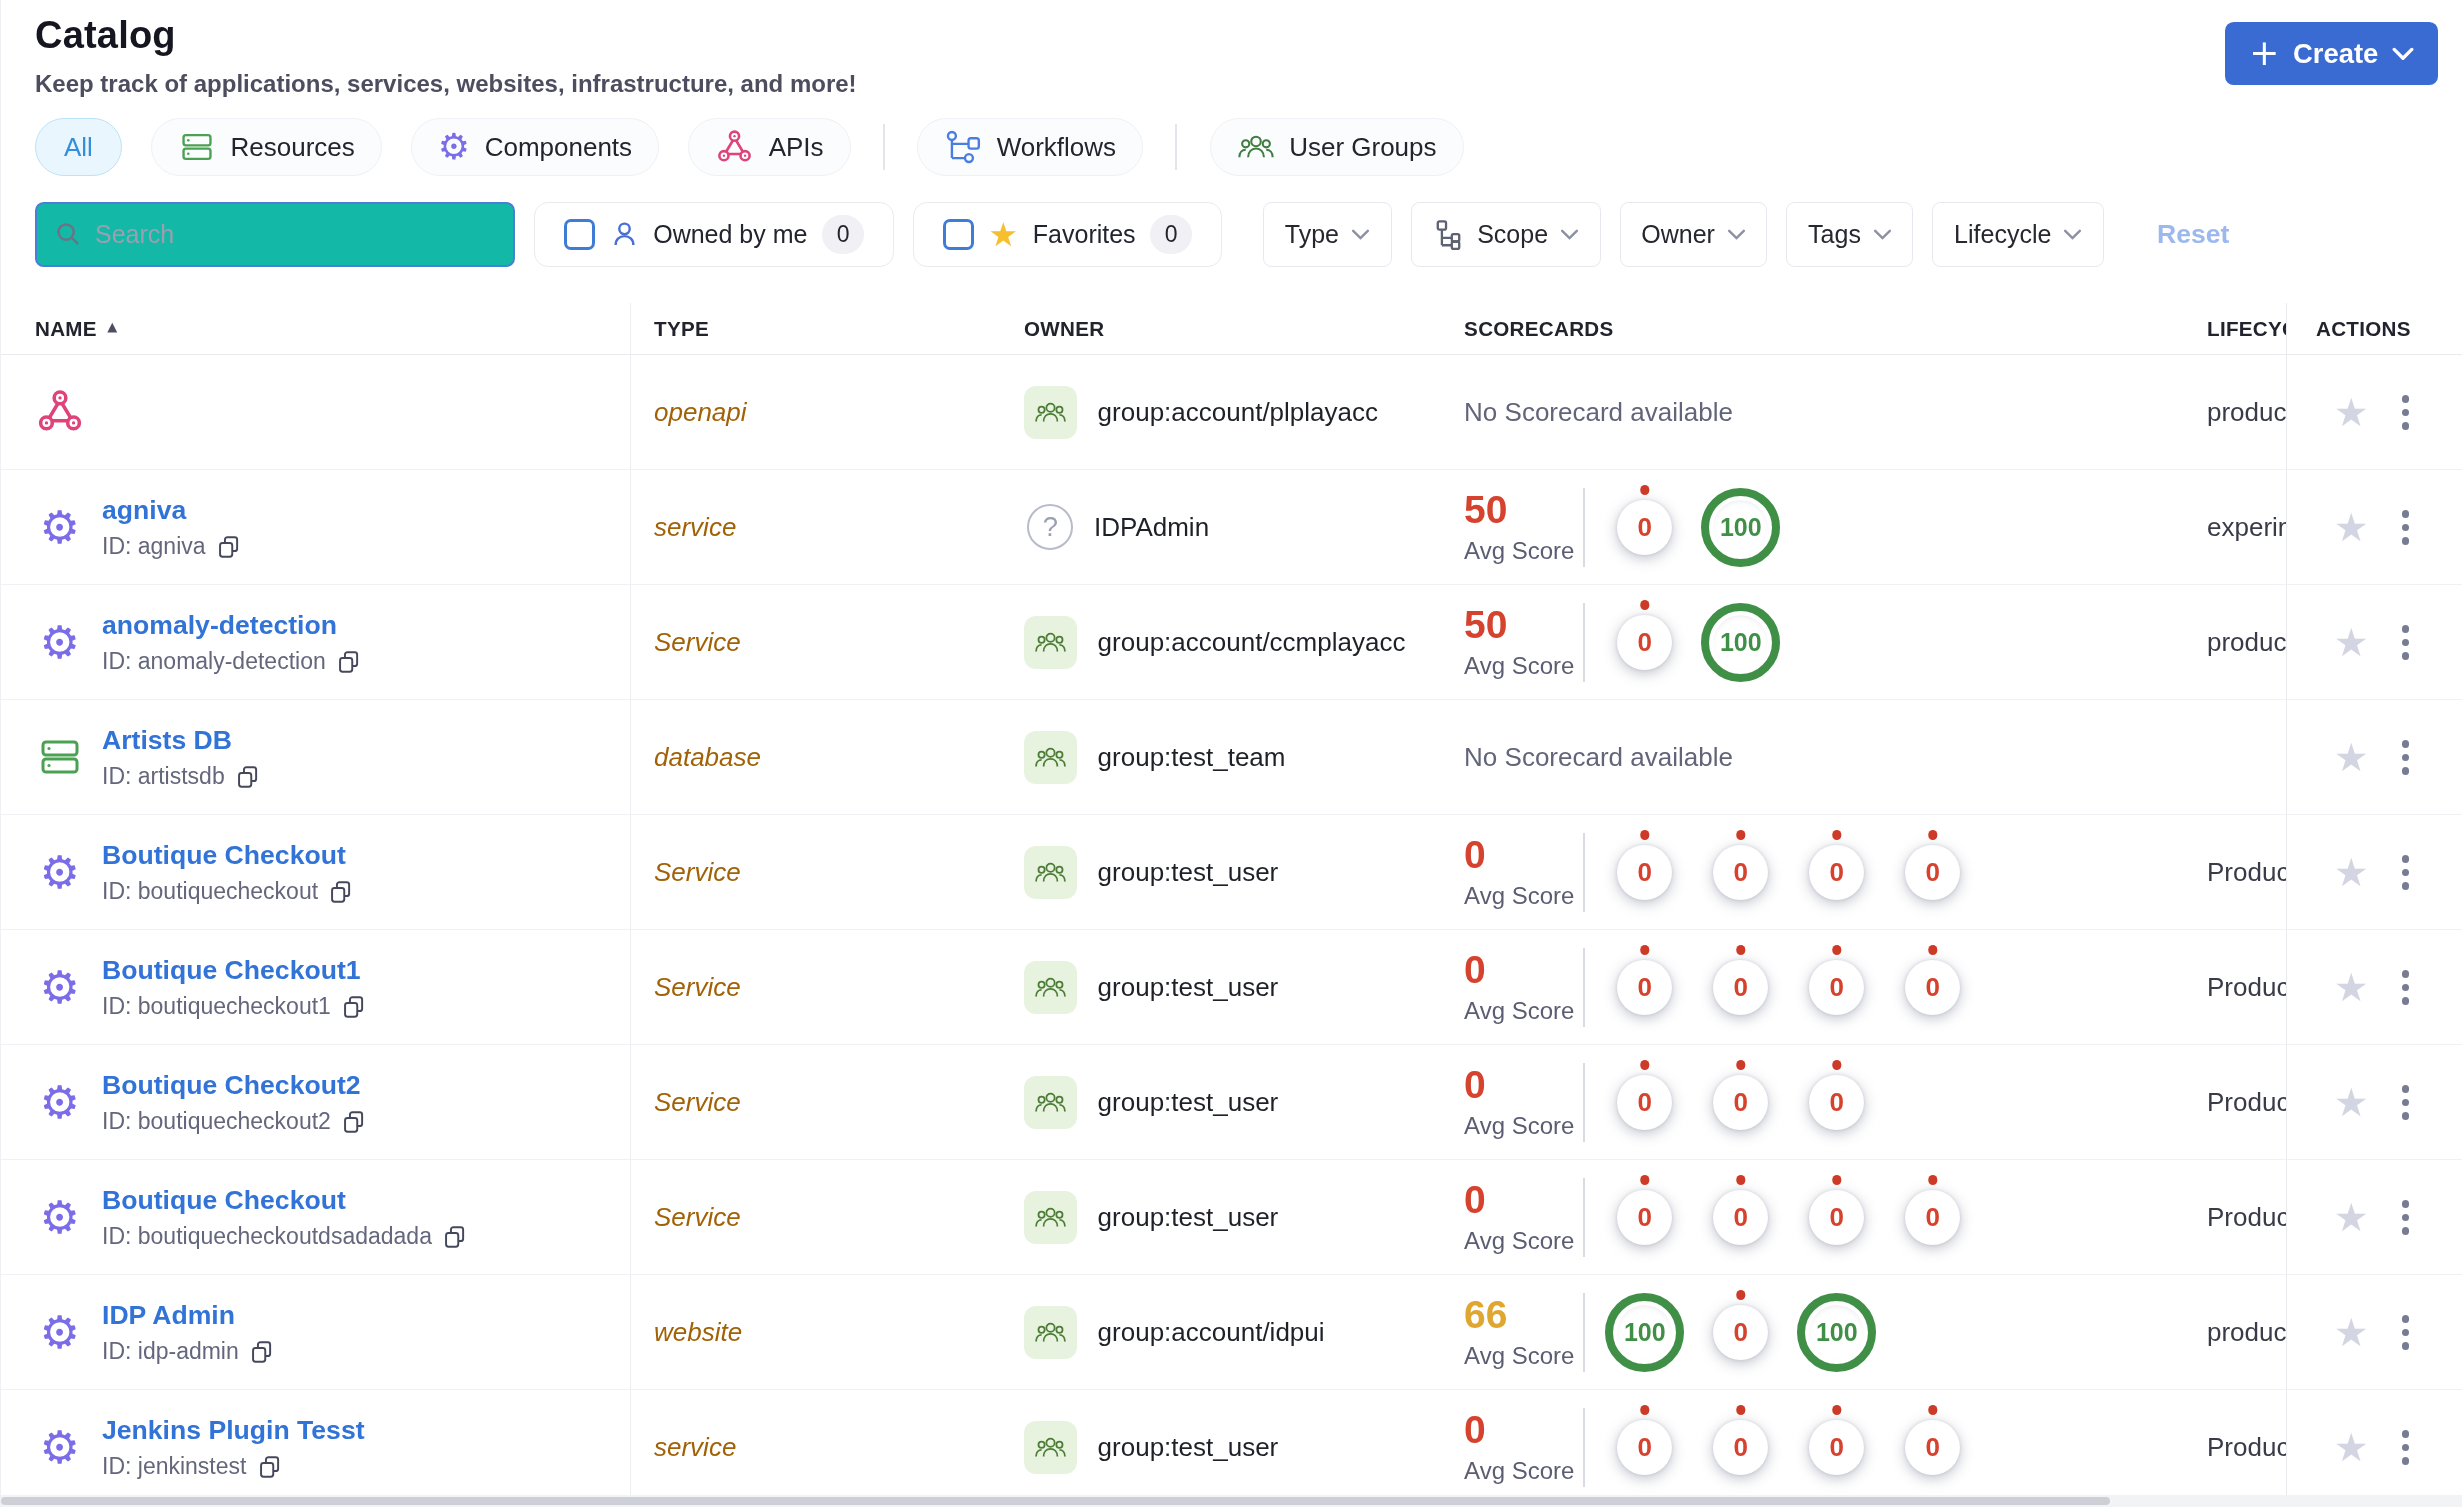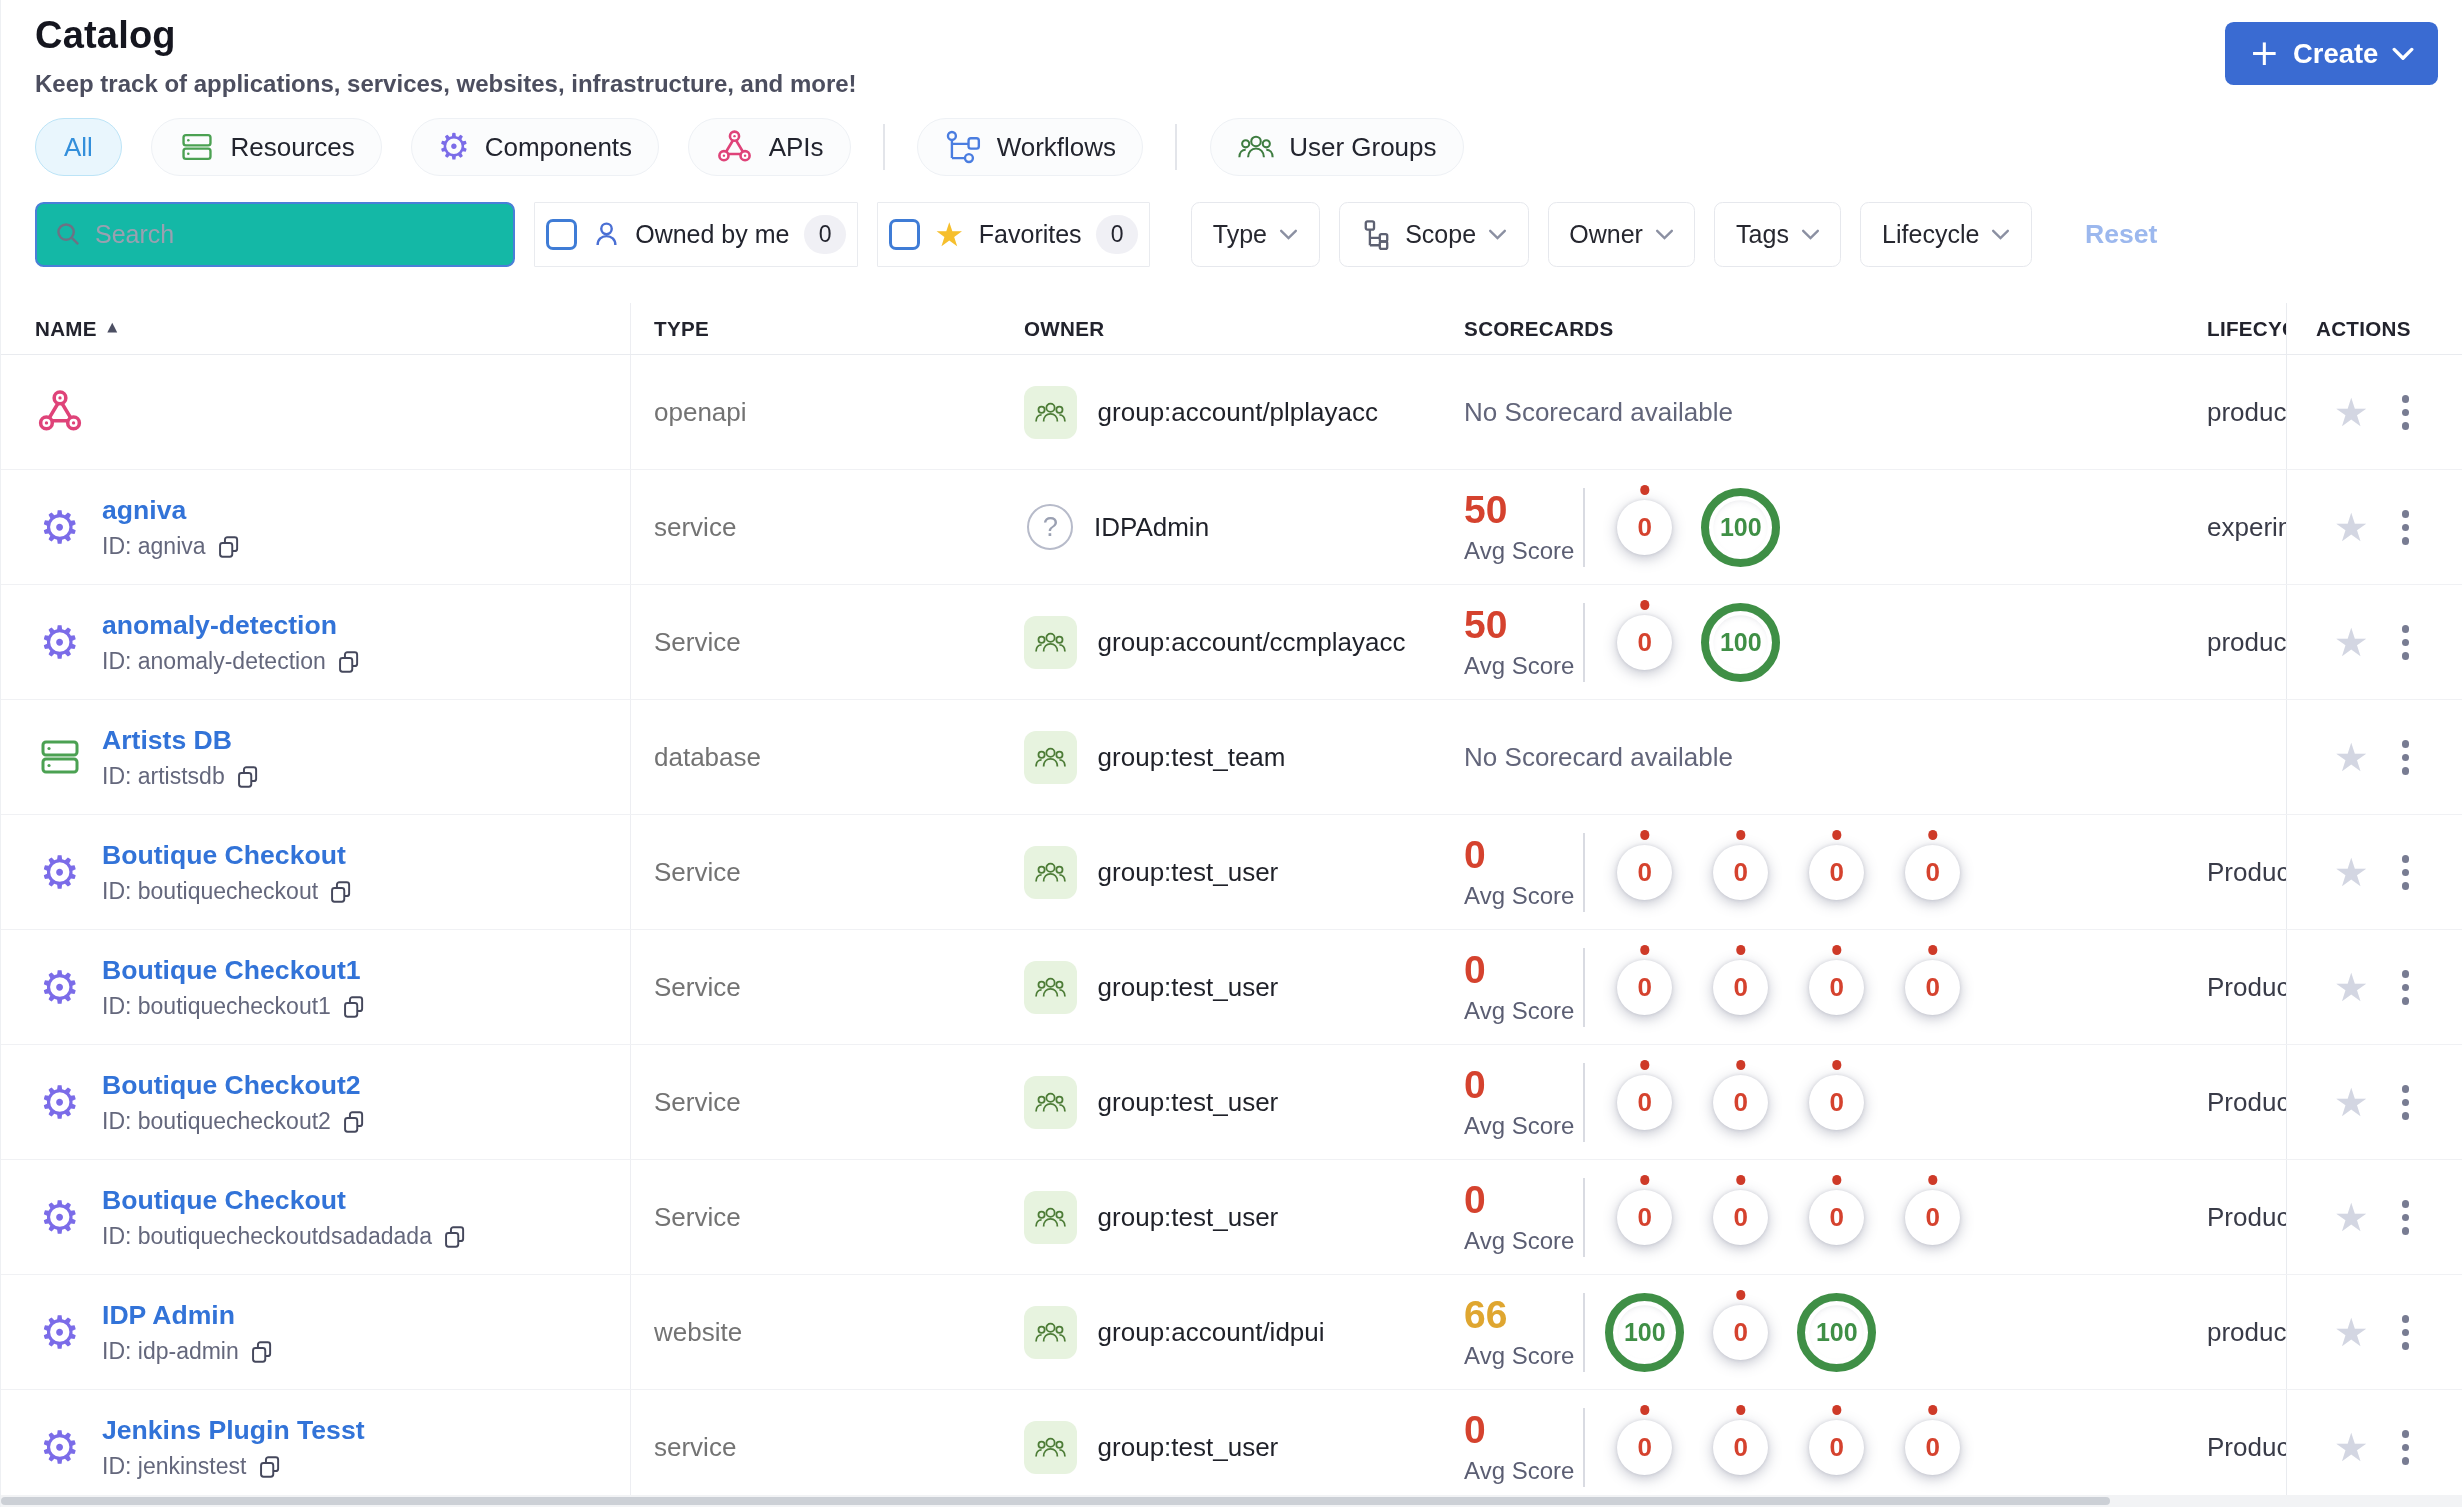--- a/index.html
+++ b/index.html
@@ -23,22 +23,22 @@
   .tab.active { background:#e9f6fd; border-color:#bce4f7; color:#338fdb; padding:0 28px; }
   .tab-divider { width:1.7px; height:46px; background:#e3e5ea; margin:0 3.4px; }
   .gear-glyph { font-family:"DejaVu Sans",sans-serif; color:#7b6ce8; font-size:36px; line-height:1; }
 
   
   .filters-row { display:flex; align-items:center; margin:26px 34px 0; gap:19px; }
   .search-box { width:480px; height:65px; border:2.6px solid #4a7fd8; border-radius:8.6px;
     display:flex; align-items:center; padding:0 17px; gap:12px; background:#14b8a6; flex:none; }
   .search-input { border:none; outline:none; font-size:25px; color:#22242e; width:100%; background:transparent; font-family:inherit; }
   .search-input::placeholder { color:#9aa0b0; }
-  .filter-pill { height:65px; background:#fff; border:1.7px solid #e9ebef; border-radius:1px;
-    display:flex; align-items:center; gap:14.6px; padding:0 11px; font-size:25px; color:#22242e; flex:none; cursor:pointer; }
+  .filter-pill { height:65px; background:#fff; border:1.7px solid #e9ebef; border-radius:14px;
+    display:flex; align-items:center; gap:14.6px; padding:0 29px; font-size:25px; color:#22242e; flex:none; cursor:pointer; }
   .checkbox { width:31px; height:31px; border:3px solid #3f7cd6; border-radius:6.9px; background:#fff; flex:none; cursor:pointer; }
   .count-badge { background:#f0f0f5; border-radius:857px; padding:6px 14.6px; font-size:23px; color:#23242e; }
   .fav-star { font-size:33px; color:#f6bf2d; font-family:"DejaVu Sans",sans-serif; line-height:1; }
   .dropdown { height:65px; border:1.7px solid #e6e8ed; border-radius:8.6px; display:flex; align-items:center;
     gap:12px; padding:0 20.6px; font-size:25px; color:#26272f; background:#fff; flex:none; cursor:pointer; }
   .dropdown.first { margin-left:22px; }
   .reset-link { margin-left:34px; font-size:26.6px; color:#9cb8ee; font-weight:600; cursor:pointer; }
 
   
   .table { margin-top:36px; }
@@ -54,21 +54,21 @@
   .sort-arrow { font-size:13px; color:#4c4f63; margin-left:10.3px; font-family:"DejaVu Sans",sans-serif; transform:translateY(-1.7px); }
 
   .row { display:flex; align-items:stretch; height:115px; border-bottom:0.9px solid #f0f1f4; }
   .name-cell-inner { display:flex; align-items:center; gap:17px; width:100%; }
   .row-icon { width:50px; flex:none; display:flex; justify-content:center; align-items:center; }
   .row-gear { font-size:45px; }
   .name-link { font-size:26.6px; font-weight:700; color:#3273d8; text-decoration:none; cursor:pointer; display:inline-block; }
   .id-line { margin-top:7.7px; font-size:23px; color:#64677c; display:flex; align-items:center; gap:10.3px; }
   .copy-icon { display:inline-flex; cursor:pointer; }
 
-  .type-text { font-size:26px; color:#737373; }
+  .type-text { font-size:26px; color:#a16207;font-style:italic; }
 
   .owner-cell-inner { display:flex; align-items:center; gap:20.6px; font-size:26px; color:#1f2129; }
   .owner-avatar { width:53px; height:53px; border-radius:12px; background:#e7f3df; display:flex;
     align-items:center; justify-content:center; color:#4c7c36; flex:none; }
   .question-avatar { width:46px; height:46px; border-radius:50%; border:2.6px solid #b7bbca; color:#9aa0b2;
     font-size:27.4px; display:flex; align-items:center; justify-content:center; flex:none; margin-left:3.4px; }
 
   .no-scorecard { font-size:26px; color:#62657a; }
   .avg-block { width:119px; flex:none; }
   .avg-num { font-size:39px; font-weight:700; line-height:1; }

